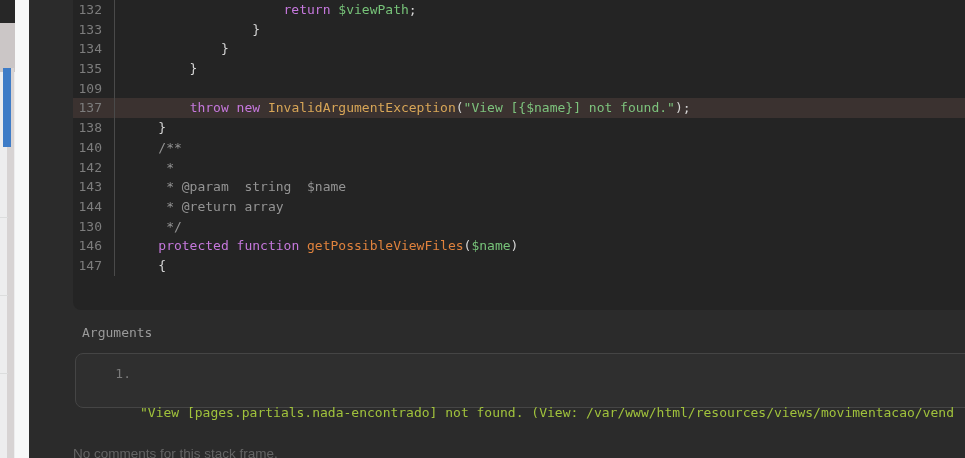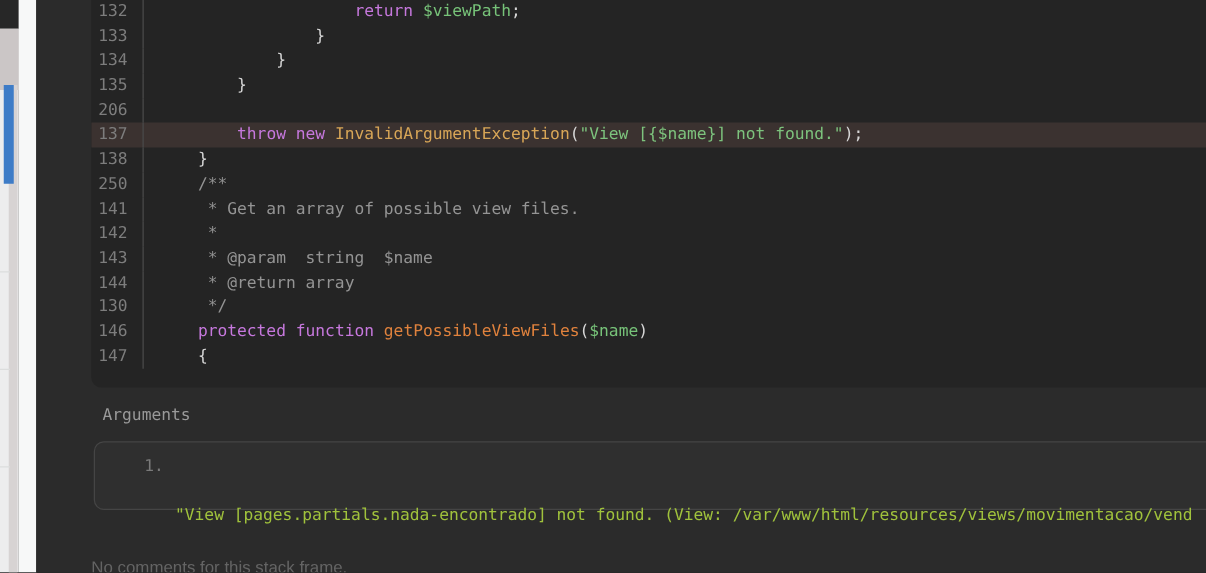--- a/index.html
+++ b/index.html
@@ -86,25 +86,24 @@
   <div class="content-gutter"></div>
 
   <div class="stack-frame-panel">
 
     <div class="code-snippet">
       <div>
           <div class="code-row"><span class="line-no">132</span><span class="line-code"><span class="tok-plain">                    </span><span class="tok-keyword">return</span><span class="tok-plain"> </span><span class="tok-var">$viewPath</span><span class="tok-plain">;</span></span></div>
           <div class="code-row"><span class="line-no">133</span><span class="line-code"><span class="tok-plain">                }</span></span></div>
           <div class="code-row"><span class="line-no">134</span><span class="line-code"><span class="tok-plain">            }</span></span></div>
           <div class="code-row"><span class="line-no">135</span><span class="line-code"><span class="tok-plain">        }</span></span></div>
-          <div class="code-row"><span class="line-no">206</span><span class="line-code"></span></div>
+          <div class="code-row"><span class="line-no">109</span><span class="line-code"></span></div>
           <div class="code-row highlight"><span class="line-no">137</span><span class="line-code"><span class="tok-plain">        </span><span class="tok-keyword">throw</span><span class="tok-plain"> </span><span class="tok-keyword">new</span><span class="tok-plain"> </span><span class="tok-class">InvalidArgumentException</span><span class="tok-plain">(</span><span class="tok-string">"View [{$name}] not found."</span><span class="tok-plain">);</span></span></div>
           <div class="code-row"><span class="line-no">138</span><span class="line-code"><span class="tok-plain">    }</span></span></div>
-          <div class="code-row"><span class="line-no">250</span><span class="line-code"><span class="tok-comment">    /**</span></span></div>
-          <div class="code-row"><span class="line-no">141</span><span class="line-code"><span class="tok-comment">     * Get an array of possible view files.</span></span></div>
+          <div class="code-row"><span class="line-no">140</span><span class="line-code"><span class="tok-comment">    /**</span></span></div>
           <div class="code-row"><span class="line-no">142</span><span class="line-code"><span class="tok-comment">     *</span></span></div>
           <div class="code-row"><span class="line-no">143</span><span class="line-code"><span class="tok-comment">     * @param  string  $name</span></span></div>
           <div class="code-row"><span class="line-no">144</span><span class="line-code"><span class="tok-comment">     * @return array</span></span></div>
           <div class="code-row"><span class="line-no">130</span><span class="line-code"><span class="tok-comment">     */</span></span></div>
           <div class="code-row"><span class="line-no">146</span><span class="line-code"><span class="tok-plain">    </span><span class="tok-keyword">protected</span><span class="tok-plain"> </span><span class="tok-keyword">function</span><span class="tok-plain"> </span><span class="tok-func">getPossibleViewFiles</span><span class="tok-plain">(</span><span class="tok-var">$name</span><span class="tok-plain">)</span></span></div>
           <div class="code-row"><span class="line-no">147</span><span class="line-code"><span class="tok-plain">    {</span></span></div>
         </div>
     </div>
 
     <div class="arguments-label">Arguments</div>

